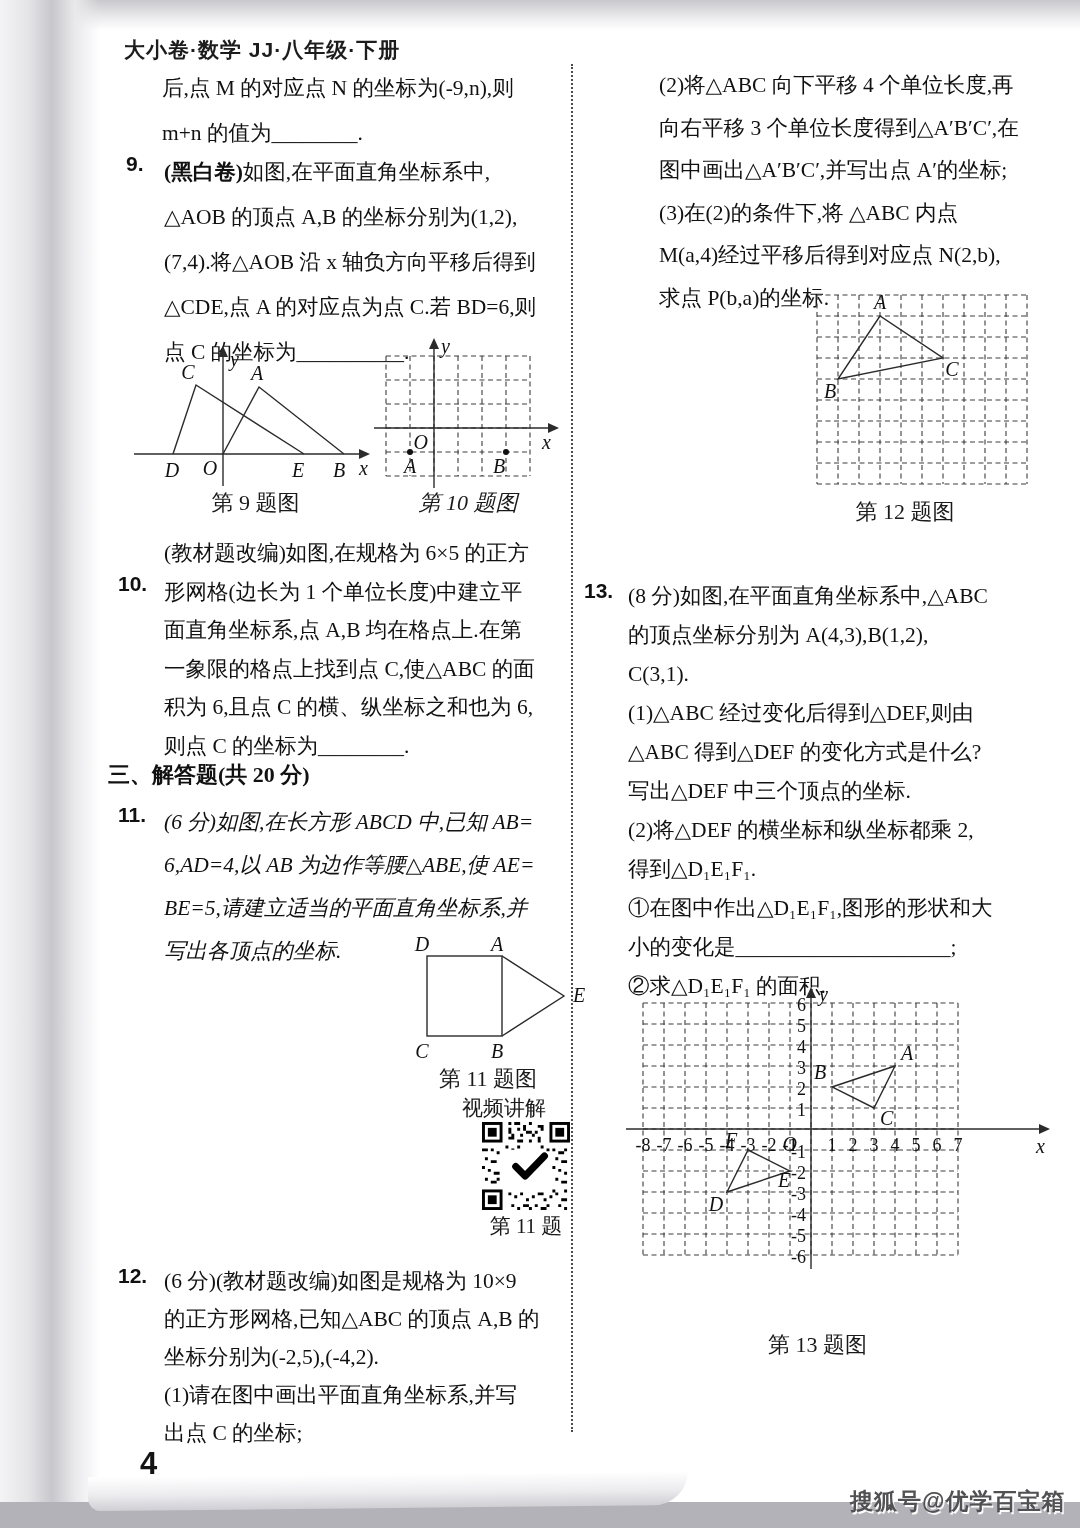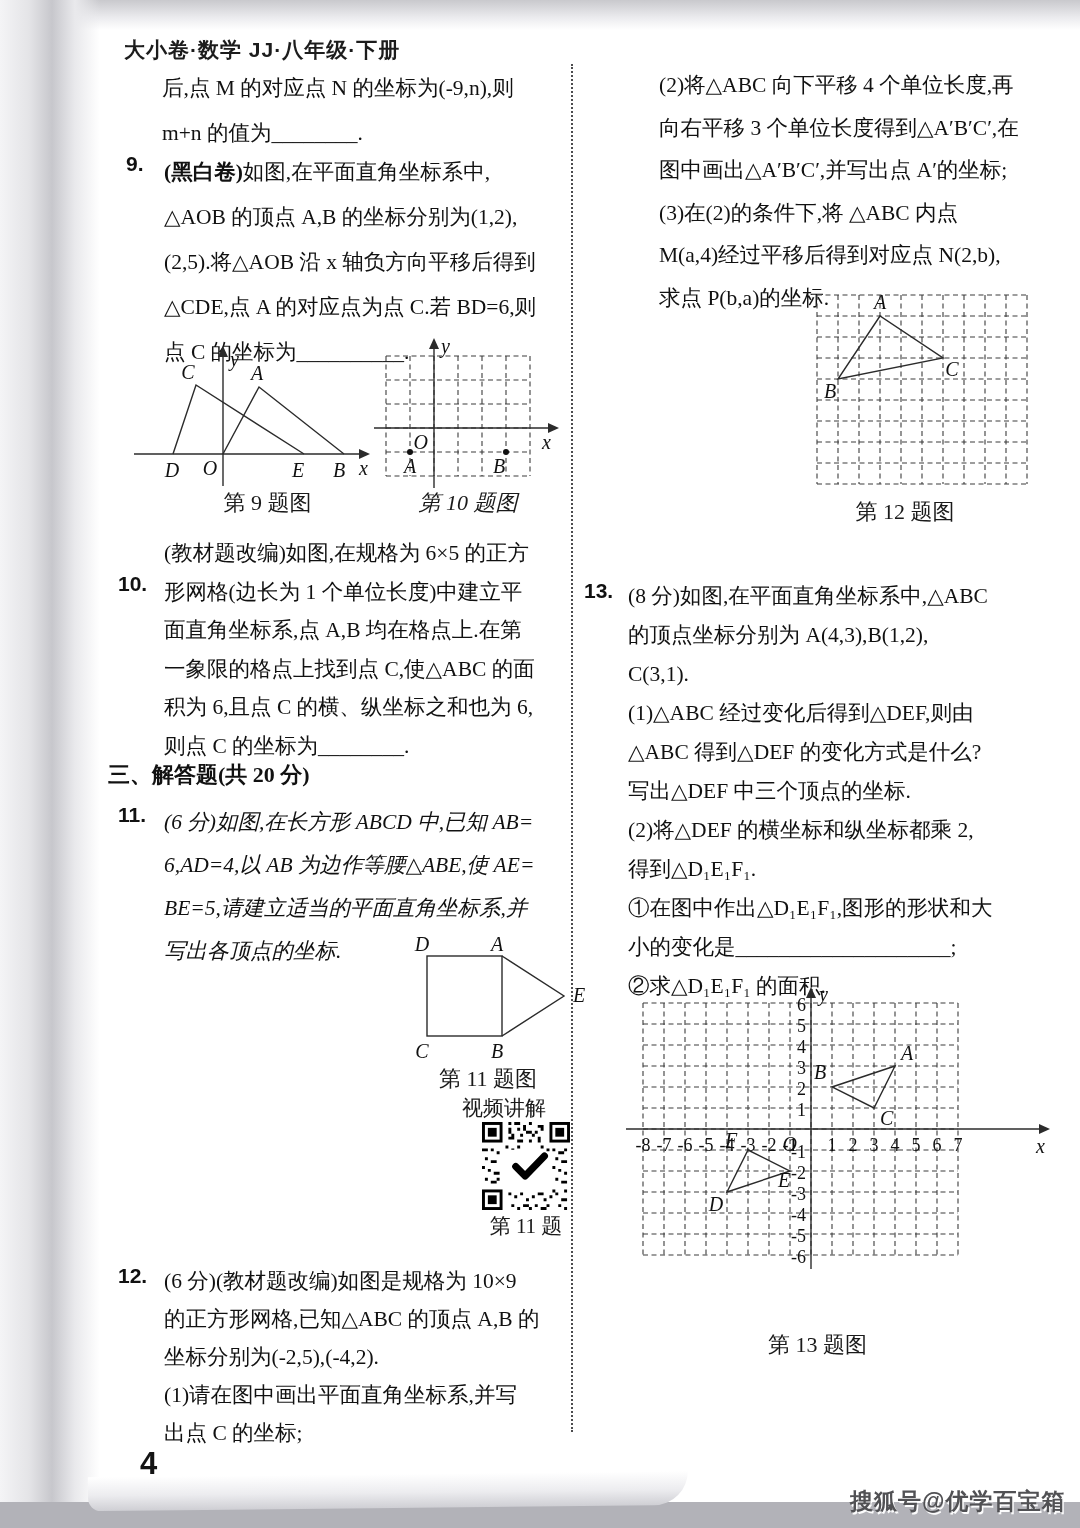--- a/index.html
+++ b/index.html
@@ -54,21 +54,21 @@
 
   <div class="tb" style="left:162px;top:66px;line-height:45px;">
     <div class="ln">后,点 M 的对应点 N 的坐标为(-9,n),则</div>
     <div class="ln">m+n 的值为________.</div>
   </div>
 
   <span class="qnum" style="left:126px;top:152px;">9.</span>
   <div class="tb" style="left:164px;top:150px;line-height:45px;">
     <div class="ln"><span class="boldtag">(黑白卷)</span><span>如图,在平面直角坐标系中,</span></div>
     <div class="ln">△AOB 的顶点 A,B 的坐标分别为(1,2),</div>
-    <div class="ln">(2,5).将△AOB 沿 x 轴负方向平移后得到</div>
+    <div class="ln">(7,4).将△AOB 沿 x 轴负方向平移后得到</div>
     <div class="ln">△CDE,点 A 的对应点为点 C.若 BD=6,则</div>
     <div class="ln">点 C 的坐标为__________.</div>
   </div>
 
   <svg class="fig" style="left:126px;top:342px;" width="252" height="150">
     <g>
       <line class="solid" x1="8" y1="112" x2="236" y2="112"></line>
       <polygon class="arrow" points="244,112 233,107 233,117"></polygon>
       <line class="solid" x1="97" y1="12" x2="97" y2="144"></line>
       <polygon class="arrow" points="97,4 92,15 102,15"></polygon>
@@ -79,21 +79,21 @@
     </g>
     <text class="flabel" x="62" y="37" text-anchor="middle">C</text>
     <text class="flabel" x="131" y="38" text-anchor="middle">A</text>
     <text class="flabel" x="46" y="135" text-anchor="middle">D</text>
     <text class="flabel" x="84" y="133" text-anchor="middle">O</text>
     <text class="flabel" x="172" y="135" text-anchor="middle">E</text>
     <text class="flabel" x="213" y="135" text-anchor="middle">B</text>
     <text class="flabel" x="233" y="133">x</text>
     <text class="flabel" x="104" y="24">y</text>
   </svg>
-  <div class="cap" style="left:180px;top:488px;width:175px;">第 9 题图</div>
+  <div class="cap" style="left:168px;top:488px;width:175px;">第 9 题图</div>
 
   <svg class="fig" style="left:370px;top:336px;" width="195" height="158">
     <path class="grid" d="M16 20V140M40 20V140M64 20V140M88 20V140M112 20V140M136 20V140M160 20V140M16 20H160M16 44H160M16 68H160M16 92H160M16 116H160M16 140H160"></path>
     <g>
       <line class="solid" x1="64" y1="8" x2="64" y2="152"></line>
       <polygon class="arrow" points="64,2 59,13 69,13"></polygon>
       <line class="solid" x1="4" y1="92" x2="182" y2="92"></line>
       <polygon class="arrow" points="189,92 178,87 178,97"></polygon>
     </g>
     <circle class="dot" cx="40" cy="116" r="3"></circle>

